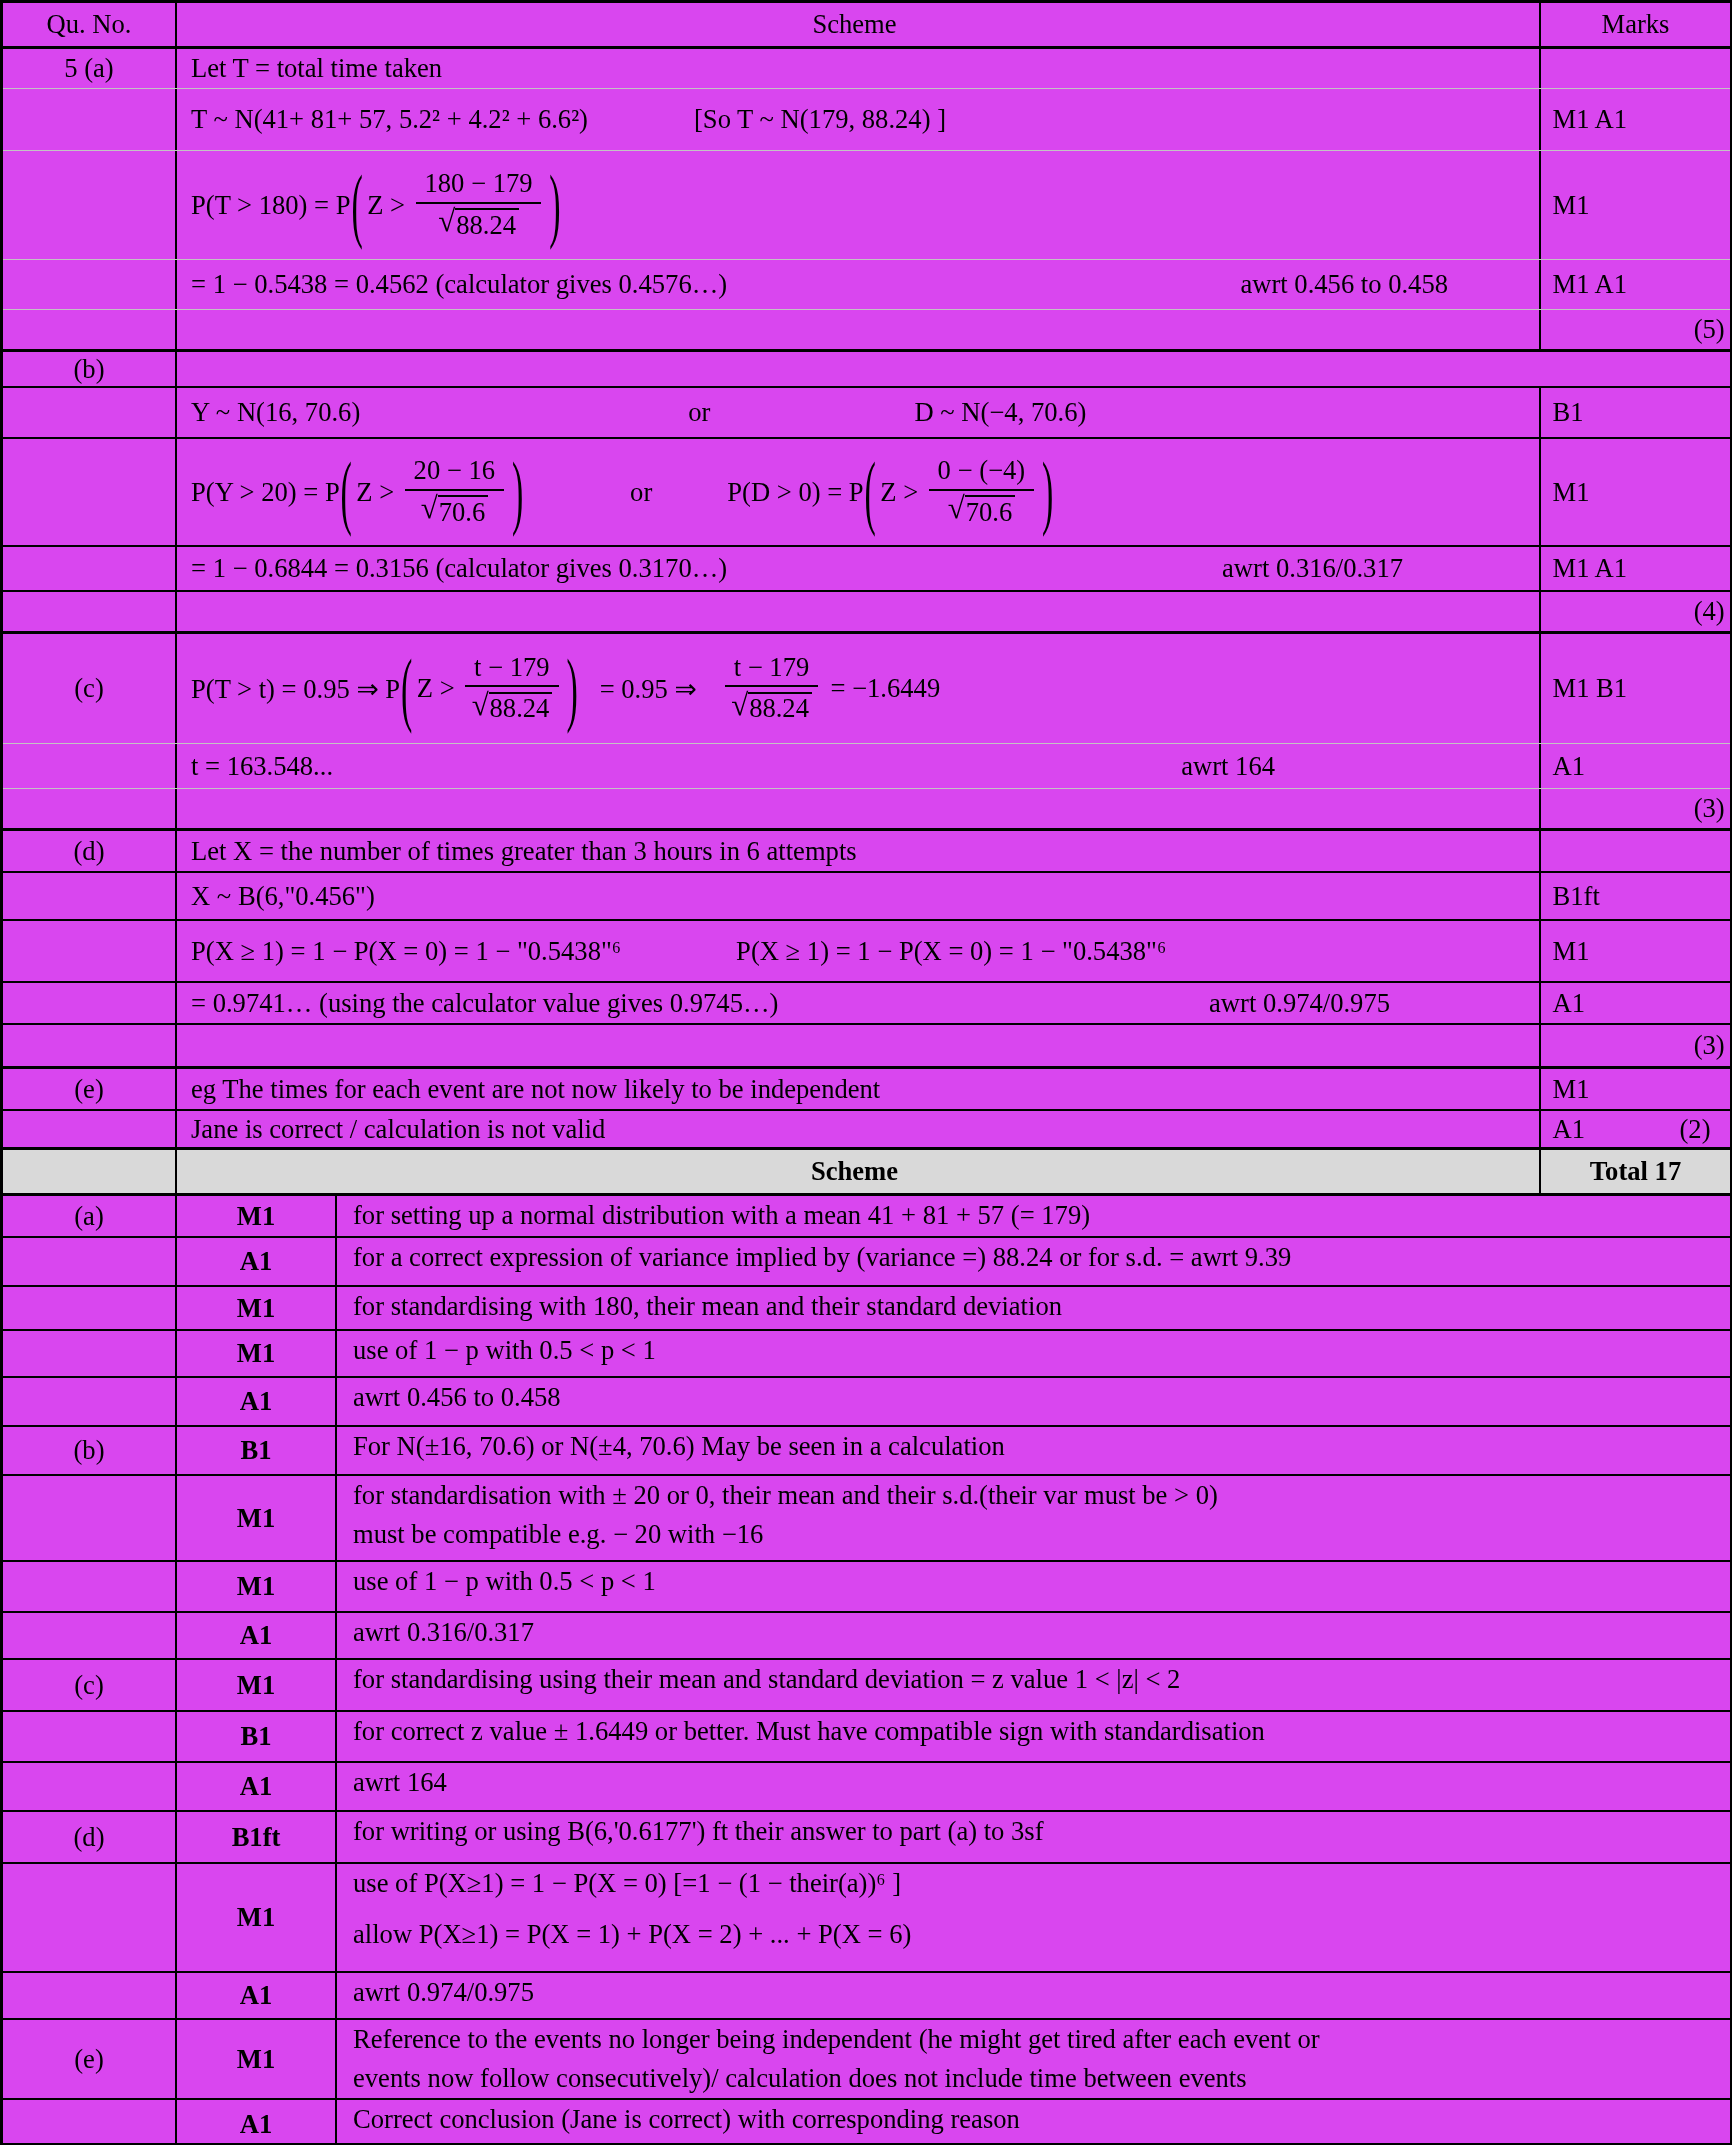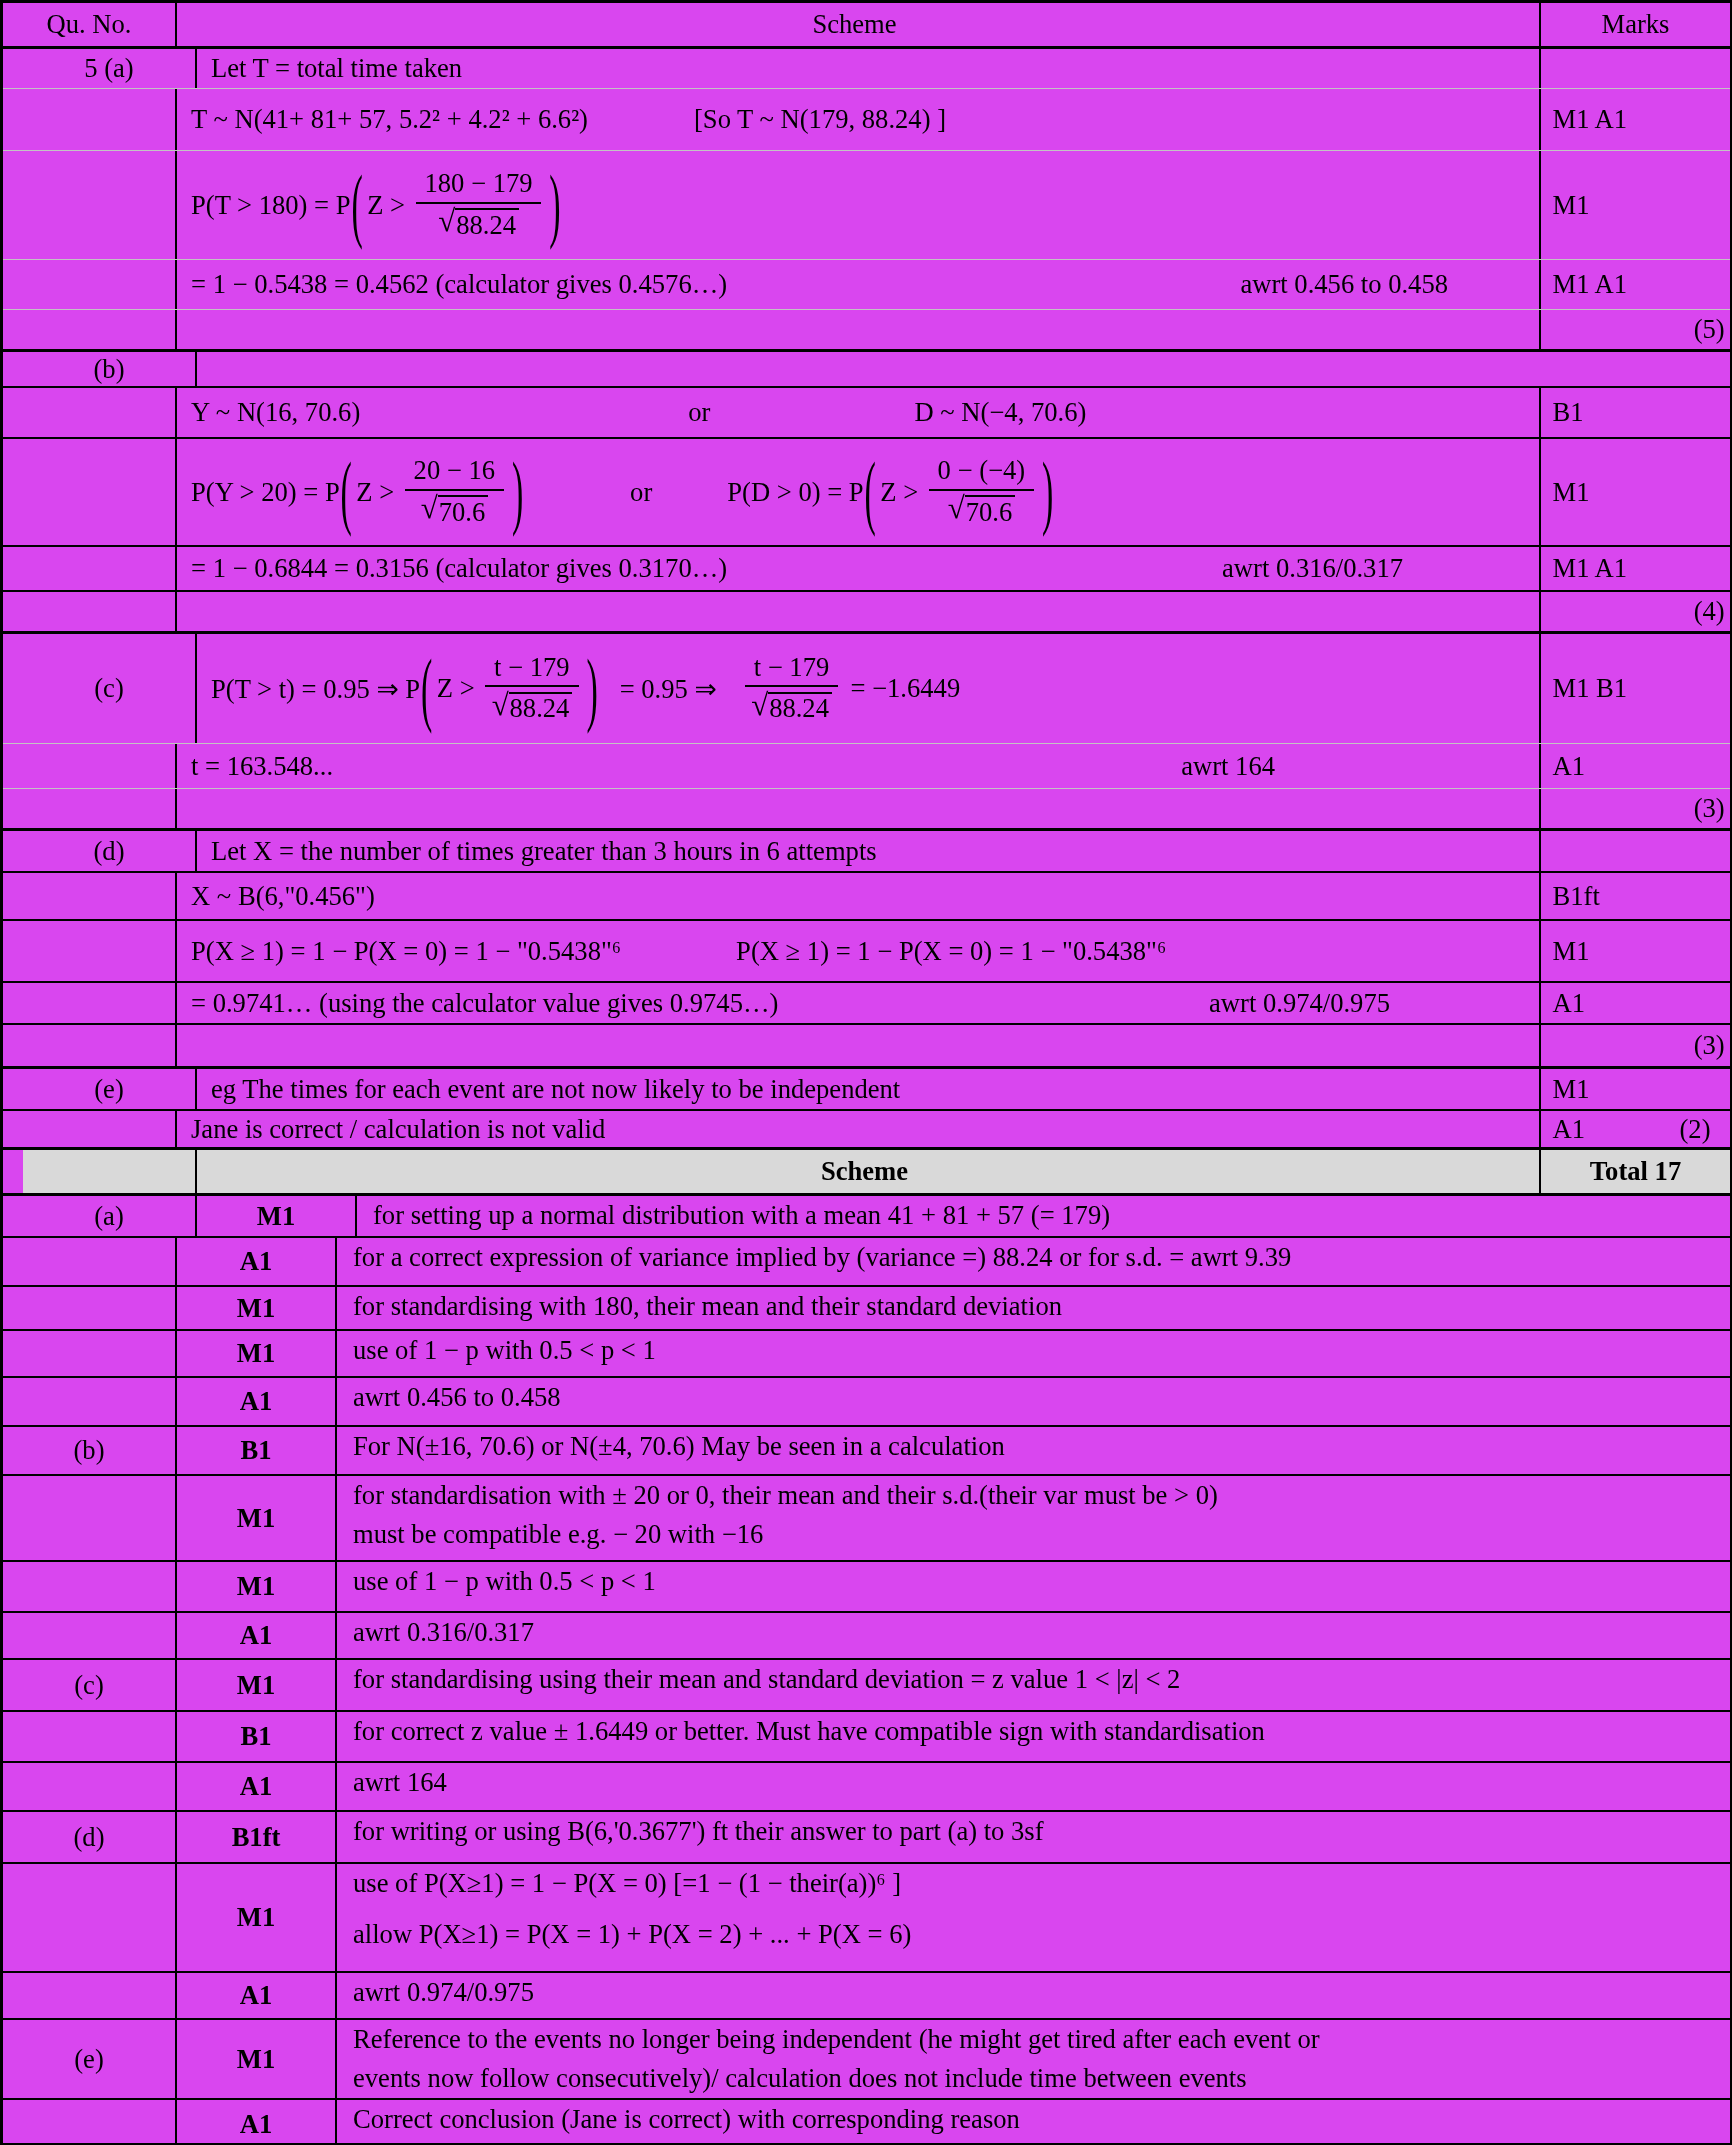--- a/index.html
+++ b/index.html
@@ -9,21 +9,21 @@
     box-sizing:border-box;
     border:3.5px solid #000;
     background:#d946ef;
     font-family:Liberation Serif, serif;
     font-size:26.6px;color:#000;
     overflow:hidden;
   }
   .row{display:flex;box-sizing:border-box;width:100%;}
   .bt {border-top:2.7px solid #000;}
   .btg{border-top:1.8px solid #c3c3c3;}
-  .bth{border-top:3.5px solid #000;padding-left:20px;}
+  .bth{border-top:3.5px solid #000;}
   .cell{box-sizing:border-box;display:flex;align-items:center;}
   .qu  {width:174px;border-right:2.7px solid #000;justify-content:center;text-align:center;}
   .sch {flex:1;border-right:2.7px solid #000;padding-left:14px;padding-right:7px;}
   .mk  {width:189px;padding-left:11.5px;}
   .mk.right{justify-content:flex-end;padding-right:5.3px;padding-left:3.5px;}
   .mk.split{justify-content:space-between;padding-right:19.5px;}
   .hdr{justify-content:center;padding-left:0;}
   .grayrow .cell{background:#d9d9d9;}
   .bold{font-weight:bold;}
   
@@ -340,21 +340,21 @@
     <div class="cell nqu"></div>
     <div class="cell ncode">A1</div>
     <div class="cell ntext">
         <span class="ln">awrt 164</span>
       </div>
   </div>
   <div class="row bt" style="height:52px">
     <div class="cell nqu">(d)</div>
     <div class="cell ncode">B1ft</div>
     <div class="cell ntext">
-        <span class="ln">for writing or using  B(6,'0.3677')  ft their answer to part (a) to 3sf</span>
+        <span class="ln">for writing or using  B(6,'0.6177')  ft their answer to part (a) to 3sf</span>
       </div>
   </div>
   <div class="row bt" style="height:109px">
     <div class="cell nqu"></div>
     <div class="cell ncode">M1</div>
     <div class="cell ntext">
       <span class="ln" style="margin-bottom:12.4px">use of  P(X≥1) = 1 − P(X = 0)  [=1 − (1 − their(a))⁶ ]</span>
       <span class="ln">allow  P(X≥1) = P(X = 1) + P(X = 2) + ... + P(X = 6)</span>
     </div>
   </div>

